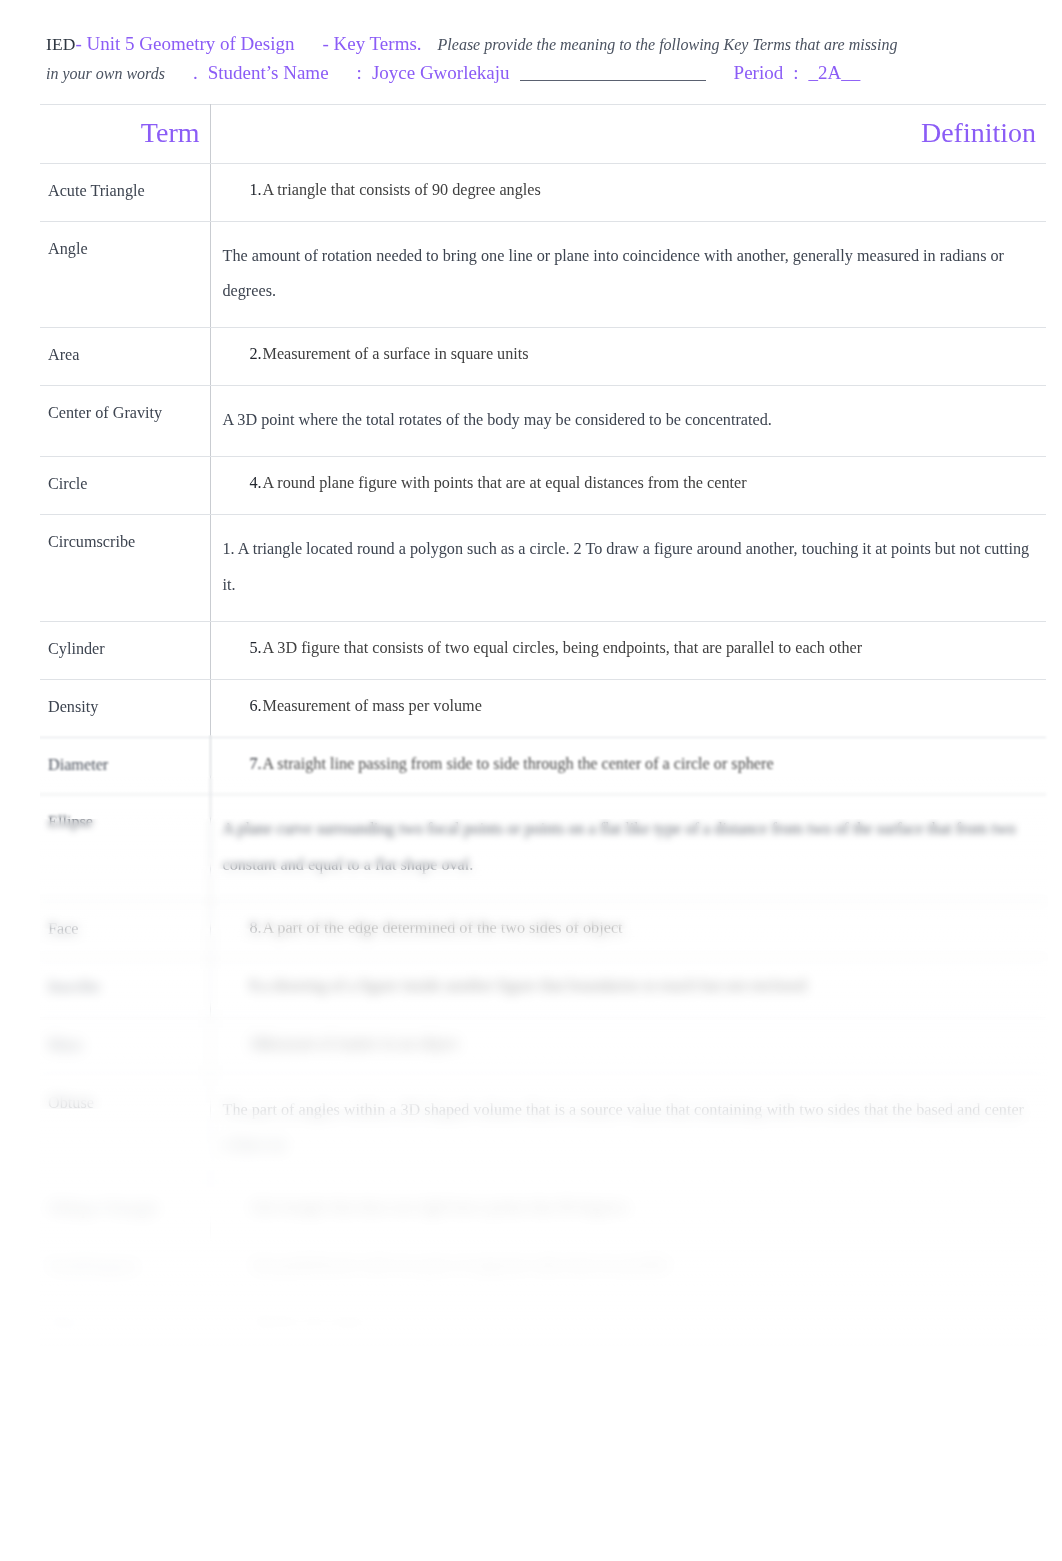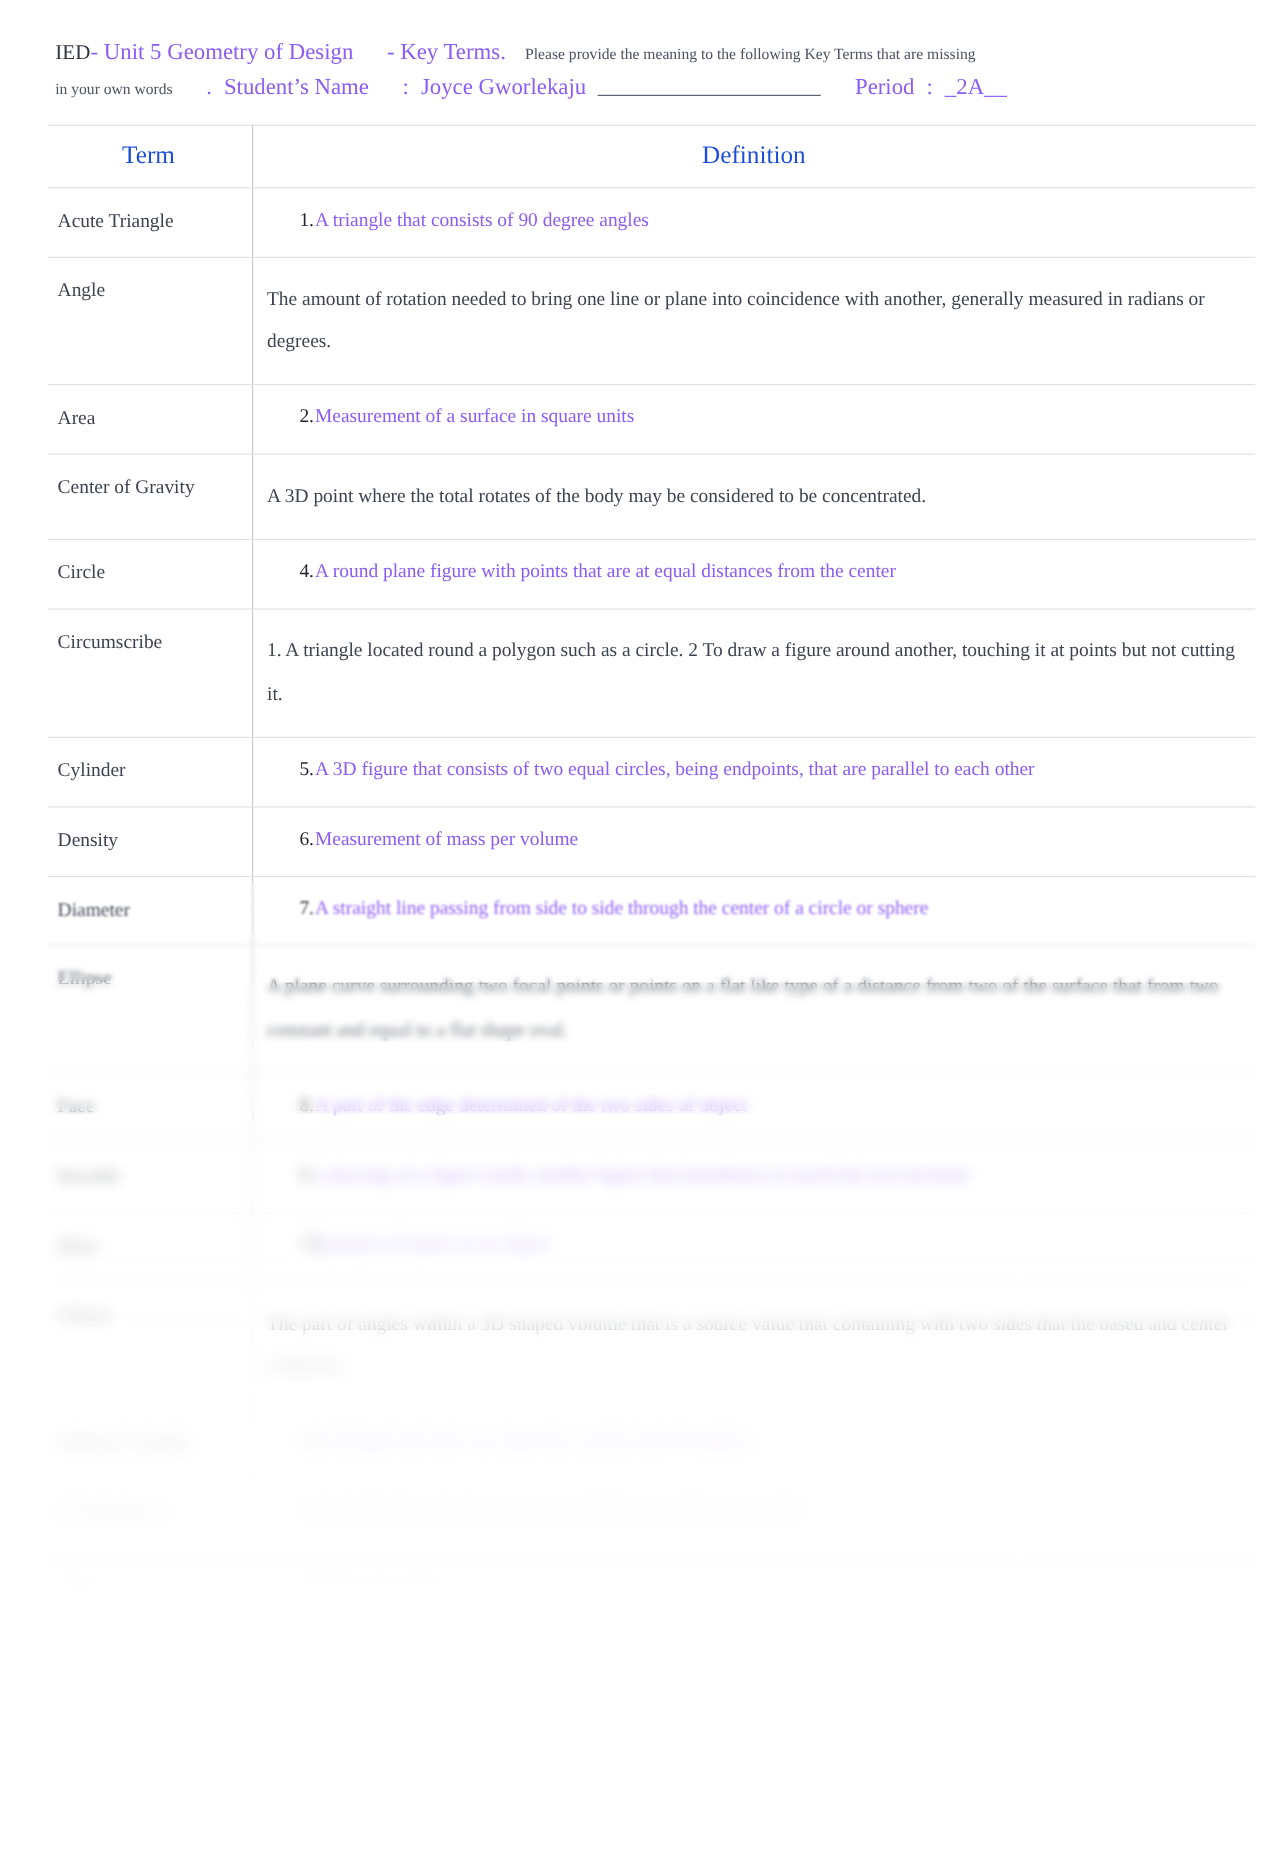--- a/index.html
+++ b/index.html
@@ -48,22 +48,23 @@
     font-weight: normal;
     font-size: 17.5px;
     color: #2f3742;
     letter-spacing: .1px;
   }
   .hdr-reg {
     font-size: 19px;
     color: #8b5cf6;
   }
   .hdr-small {
-    font-size: 13px;
+    font-size: 16px;
     color: #4a5260;
+    font-style: italic;
   }
   .hdr-gap-sm { display:inline-block; width: 28px; }
   .hdr-gap-xs { display:inline-block; width: 10px; }
   .hdr-gap-md { display:inline-block; width: 16px; }
   .blank-line {
     display: inline-block;
     width: 186px;
     border-bottom: 1.4px solid #5a6170;
     height: 16px;
     vertical-align: -2px;
@@ -90,25 +91,25 @@
   }
   .kt-table th.term-h, .kt-table td.term-c {
     border-right: 1px solid #c9ccd1;
   }
 
   .head-row th {
     border-top: 1px solid #dfe2e6;
     border-bottom: 1px solid #dfe2e6;
   }
   .head-txt {
-    font-size: 21px;
-    color: #1d4ed8;
+    font-size: 28px;
+    color: #8b5cf6;
     padding: 12px 10px 14px 10px;
     font-weight: normal;
-    text-align: center;
+    text-align: right;
     display: block;
   }
 
   .term-txt {
     display: block;
     font-size: 16.2px;
     color: #3d4450;
     padding: 17px 8px 18px 10px;
     line-height: 1.35;
     font-family: Liberation Serif, serif;
@@ -132,21 +133,21 @@
   .def-list .num {
     display: inline-block;
     width: 40px;
     font-size: 16.2px;
     color: #22262e;
     padding-left: 27px;
     box-sizing: border-box;
   }
   .def-list .red {
     font-size: 16.2px;
-    color: #8b5cf6;
+    color: #404040;
   }
 
   
   .blur-layer {
     position: absolute;
     left: 0;
     right: 0;
     pointer-events: none;
   }
   .bl1 { top: 735px;  height: 42px;  backdrop-filter: blur(0.8px); -webkit-backdrop-filter: blur(0.8px); }

